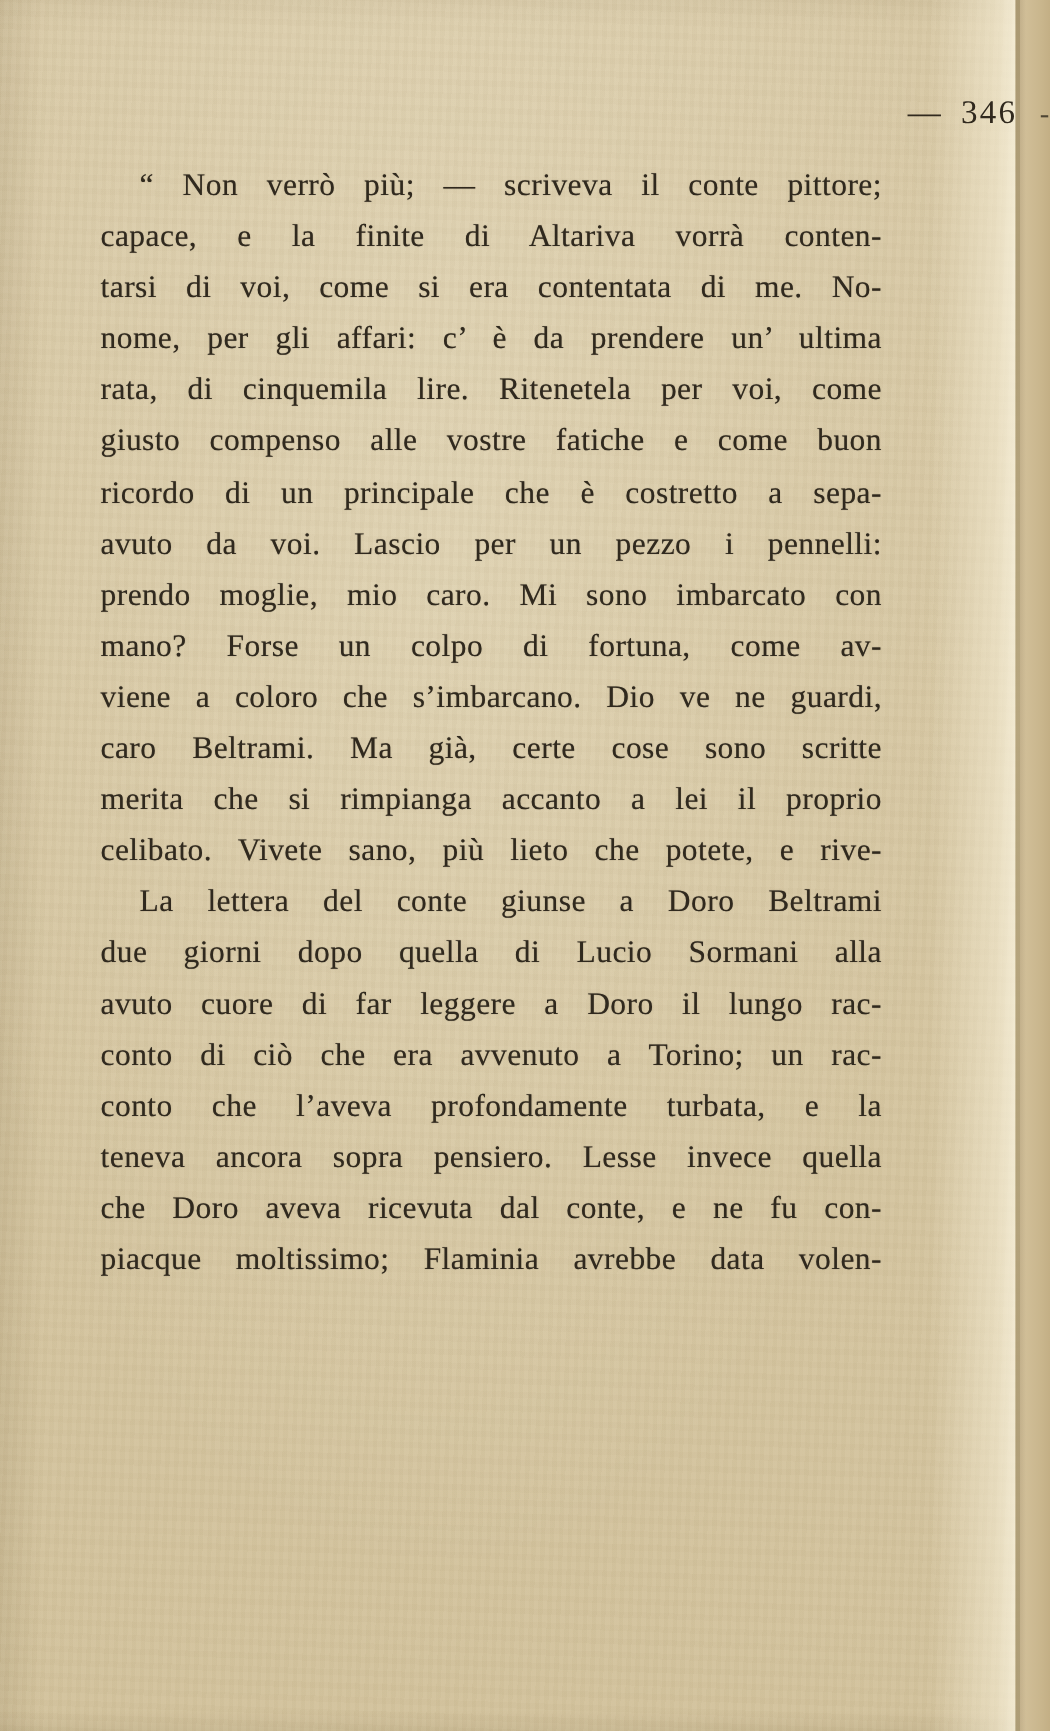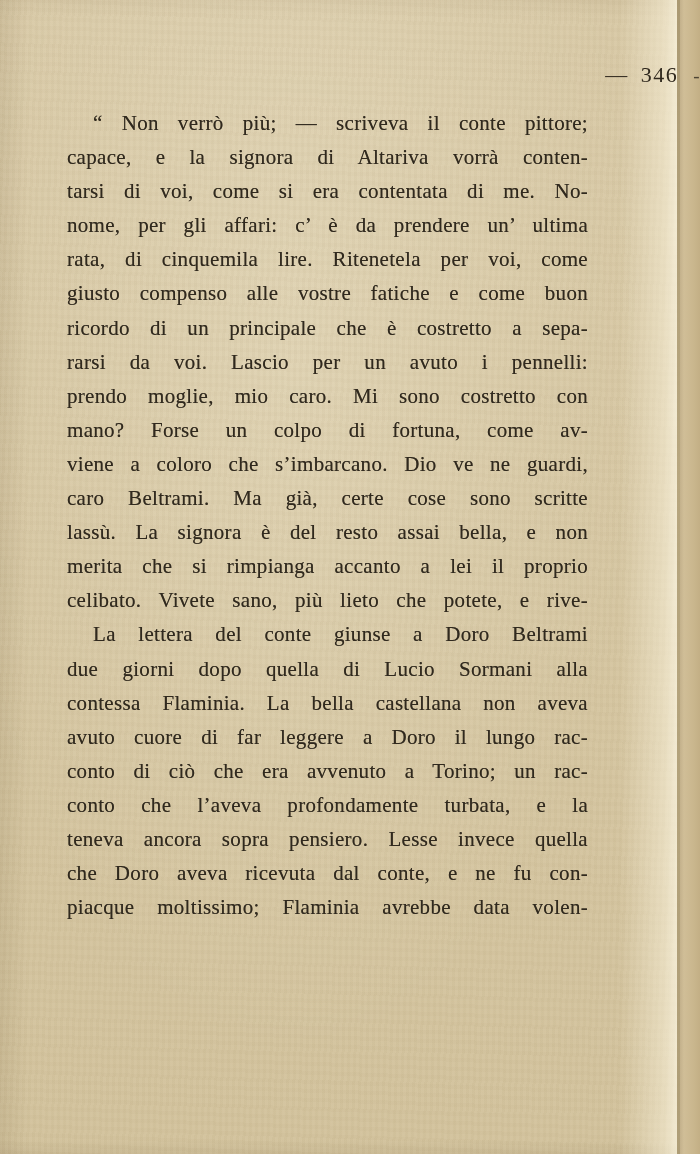--- a/index.html
+++ b/index.html
@@ -86,37 +86,35 @@
   <div class="fold-edge"></div>
   <div class="fold-edge-shadow"></div>
   <div class="fold-line"></div>
 
   <div class="page-header">
     <span class="dash-left">—</span><span class="page-num">346</span><span class="dash-right">-</span>
   </div>
 
   <div class="text-block">
       <div class="line indent">“ Non verrò più; — scriveva il conte pittore;</div>
-      <div class="line">capace, e la signora di Altariva vorrà conten-</div>
+      <div class="line">capace, e la finite di Altariva vorrà conten-</div>
       <div class="line">tarsi di voi, come si era contentata di me. No-</div>
       <div class="line">nome, per gli affari: c’ è da prendere un’ ultima</div>
       <div class="line">rata, di cinquemila lire. Ritenetela per voi, come</div>
       <div class="line">giusto compenso alle vostre fatiche e come buon</div>
       <div class="line">ricordo di un principale che è costretto a sepa-</div>
-      <div class="line">rarsi da voi. Lascio per un avuto i pennelli:</div>
-      <div class="line">prendo moglie, mio caro. Mi sono costretto con</div>
+      <div class="line">avuto da voi. Lascio per un pezzo i pennelli:</div>
+      <div class="line">prendo moglie, mio caro. Mi sono imbarcato con</div>
       <div class="line">mano? Forse un colpo di fortuna, come av-</div>
       <div class="line">viene a coloro che s’imbarcano. Dio ve ne guardi,</div>
       <div class="line">caro Beltrami. Ma già, certe cose sono scritte</div>
-      <div class="line">lassù. La signora è del resto assai bella, e non</div>
       <div class="line">merita che si rimpianga accanto a lei il proprio</div>
       <div class="line">celibato. Vivete sano, più lieto che potete, e rive-</div>
       <div class="line indent">La lettera del conte giunse a Doro Beltrami</div>
       <div class="line">due giorni dopo quella di Lucio Sormani alla</div>
-      <div class="line">contessa Flaminia. La bella castellana non aveva</div>
       <div class="line">avuto cuore di far leggere a Doro il lungo rac-</div>
       <div class="line">conto di ciò che era avvenuto a Torino; un rac-</div>
       <div class="line">conto che l’aveva profondamente turbata, e la</div>
       <div class="line">teneva ancora sopra pensiero. Lesse invece quella</div>
       <div class="line">che Doro aveva ricevuta dal conte, e ne fu con-</div>
       <div class="line">piacque moltissimo; Flaminia avrebbe data volen-</div>
     </div>
 
 </div>
 

